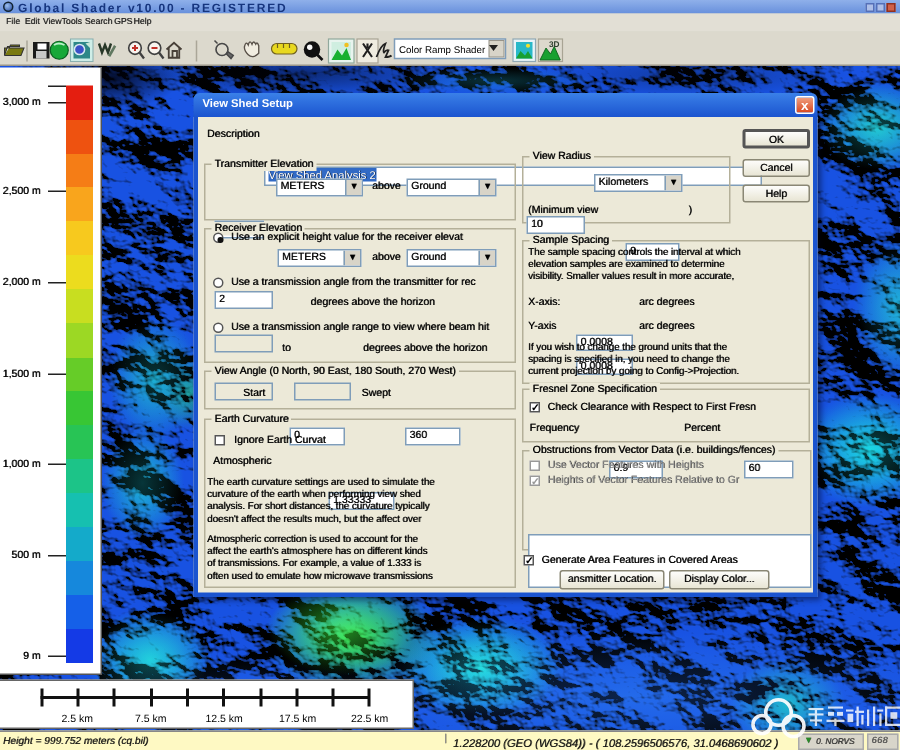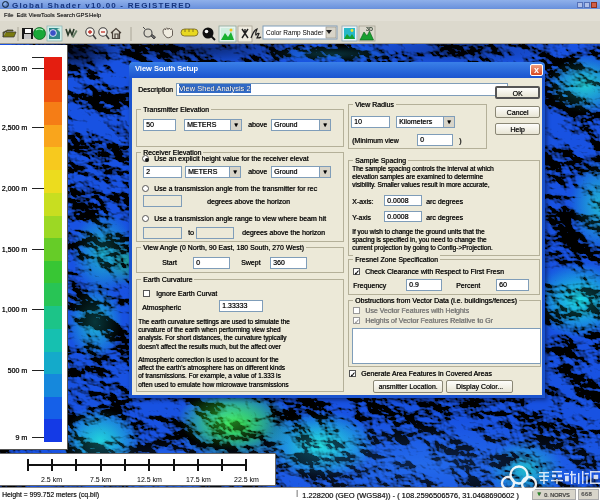--- a/index.html
+++ b/index.html
@@ -8,27 +8,27 @@
 #menubar{left:0;top:9px;width:600px;height:12px;background:#e2dfd5;font-size:5.8px;color:#222;text-shadow:0.3px 0 0 rgba(0,0,0,0.6);}
 #toolbar{left:0;top:21px;width:600px;height:23px;background:#dcd9cd;border-bottom:1px solid #9a968a;}
 #map{left:0;top:44px;width:600px;height:443px;background:#0a2a9a;overflow:hidden;}
 #shade{position:absolute;left:0;top:0;mix-blend-mode:multiply;}
 #legend{left:0;top:45px;width:68px;height:405px;background:#fff;border-right:1px solid #555;border-bottom:1px solid #555;}
 #cbar{position:absolute;left:44px;top:12px;width:18px;height:385px;background:linear-gradient(#e41e10 0.0%,#e41e10 5.9%,#ee5210 5.9%,#ee5210 11.8%,#f57d16 11.8%,#f57d16 17.6%,#f9a51c 17.6%,#f9a51c 23.5%,#f7c91e 23.5%,#f7c91e 29.4%,#ecdc1e 29.4%,#ecdc1e 35.3%,#c8de20 35.3%,#c8de20 41.2%,#9cd824 41.2%,#9cd824 47.1%,#66cc28 47.1%,#66cc28 52.9%,#38c634 52.9%,#38c634 58.8%,#28c455 58.8%,#28c455 64.7%,#1cc488 64.7%,#1cc488 70.6%,#16c0b0 70.6%,#16c0b0 76.5%,#14aaca 76.5%,#14aaca 82.4%,#1688dc 82.4%,#1688dc 88.2%,#1560e8 88.2%,#1560e8 94.1%,#143ae6 94.1%,#143ae6 100.0%);}
 .ltick{position:absolute;height:1.2px;background:#222;left:32px;width:12px;}
 .llab{position:absolute;font-size:7px;color:#000;right:40px;text-align:right;white-space:nowrap;text-shadow:0.4px 0 0 rgba(0,0,0,0.8);}
 #scalebar{left:0;top:453px;width:276px;height:33px;background:#fff;border:1px solid #666;border-left:none;}
 .stick{position:absolute;top:5px;width:1.5px;height:12px;background:#111;}
-#status{left:0;top:487px;width:600px;height:13px;background:#ffffff;border-top:1px solid #888;font-size:6.8px;color:#111;text-shadow:0.4px 0 0 rgba(0,0,0,0.6);}
+#status{left:0;top:487px;width:600px;height:13px;background:#fef9c3;border-top:1px solid #888;font-size:6.8px;color:#111;text-shadow:0.4px 0 0 rgba(0,0,0,0.6);font-style:italic;}
 #dlg{left:129px;top:78px;width:416px;height:320px;background:#ece9d8;border:3px solid #1b54cf;border-top:none;box-shadow:2px 2px 4px rgba(0,0,20,.45);font-size:7px;color:#000;}
 #dlgtitle{position:absolute;left:-3px;top:-16px;width:416px;height:16px;background:linear-gradient(#3a80e8,#1b54cf);border-radius:4px 4px 0 0;color:#fff;font-weight:bold;font-size:7.5px;}
 #dlgclose{position:absolute;right:2px;top:2px;width:13px;height:12px;background:linear-gradient(#f0a080,#d84820);border:1px solid #fff;border-radius:2px;color:#fff;font-size:9px;font-weight:bold;text-align:center;line-height:11px;}
 .grp{position:absolute;border:1px solid #b4b099;}
 .glab{position:absolute;top:-5px;left:4px;background:#ece9d8;padding:0 2px;font-weight:normal;font-size:7px;white-space:nowrap;line-height:9px;text-shadow:0.4px 0 0 rgba(0,0,0,0.8);}
-.tb{position:absolute;background:#fff;border:1px solid #7f9db9;font-size:7px;line-height:10px;padding-left:2px;white-space:nowrap;overflow:hidden;text-shadow:0.4px 0 0 rgba(0,0,0,0.7);}
+.tb{position:absolute;background:#fff;border:1px solid #7f9db9;font-size:7px;line-height:10px;padding-left:2px;white-space:nowrap;overflow:hidden;text-shadow:0.4px 0 0 rgba(0,0,0,0.7);margin-top:28px;}
 .cmb{position:absolute;background:#fff;border:1px solid #7f9db9;font-size:7px;line-height:10px;padding-left:2px;white-space:nowrap;overflow:hidden;text-shadow:0.4px 0 0 rgba(0,0,0,0.7);}
 .cmb .da{position:absolute;right:0;top:0;bottom:0;width:11px;background:#d8d4c8;border-left:1px solid #7f9db9;text-align:center;font-size:6px;line-height:10px;color:#000;}
 .lab{position:absolute;font-weight:normal;font-size:7px;line-height:8px;white-space:nowrap;text-shadow:0.4px 0 0 rgba(0,0,0,0.8);}
 .par{position:absolute;font-size:6.6px;line-height:8.2px;font-weight:normal;color:#000;white-space:nowrap;letter-spacing:-0.05px;text-shadow:0.4px 0 0 rgba(0,0,0,0.8);}
 .rad{position:absolute;width:7px;height:7px;border-radius:50%;border:1px solid #555;background:#fff;}
 .chk{position:absolute;width:7px;height:7px;border:1px solid #555;background:#fff;font-size:7px;line-height:7px;text-align:center;font-weight:bold;}
 .btn{position:absolute;background:linear-gradient(#fdfdfb,#e8e5d4);border:1px solid #8a8775;border-radius:2px;text-align:center;font-size:7px;font-weight:normal;text-shadow:0.4px 0 0 rgba(0,0,0,0.7);}
 </style></head>
 <body>
 <div class="abs" id="titlebar"></div>
@@ -236,21 +236,21 @@
  <span style="position:absolute;left:302px;top:3px;font-size:7.5px">1.228200 (GEO (WGS84)) - ( 108.2596506576, 31.0468690602 )</span>
  <span style="position:absolute;left:296px;top:1px;color:#888">|</span>
  <div style="position:absolute;left:532px;top:1px;width:44px;height:11px;border:1px solid #aaa;background:#d8d5ca;"></div>
  <div style="position:absolute;left:578px;top:1px;width:21px;height:11px;border:1px solid #aaa;background:#d8d5ca;"></div>
  <span style="position:absolute;left:536px;top:3px;font-size:6px;color:#2a8a2a;font-weight:bold">▼</span>
  <span style="position:absolute;left:544px;top:3.5px;font-size:5.5px;color:#333">0. NORVS</span>
  <span style="position:absolute;left:581px;top:3px;font-size:6px;color:#555;letter-spacing:0.3px">668</span>
 </div>
 <div class="abs" id="dlg">
  <div id="dlgtitle">
-      <span style="position:absolute;left:6px;top:2px">View South Setup</span>
+      <span style="position:absolute;left:6px;top:2px">View Shed Setup</span>
       <div id="dlgclose">x</div>
     </div>
  <div class="lab" style="left:6px;top:8px;">Description</div>
  <div class="tb" style="left:44px;top:5px;width:332px;height:13px;"><span style="background:#316ac5;color:#fff;font-size:7.5px;">View Shed Analysis 2</span></div>
  <div class="btn" style="left:363px;top:8px;width:45px;height:13px;line-height:12px;border:2px solid #555;">OK</div>
  <div class="btn" style="left:363px;top:28px;width:45px;height:12px;line-height:11px;">Cancel</div>
  <div class="btn" style="left:363px;top:45px;width:45px;height:12px;line-height:11px;">Help</div>
  <div class="grp" style="left:4px;top:31px;width:208px;height:38px;">
       <div class="glab">Transmitter Elevation</div>
     </div>

